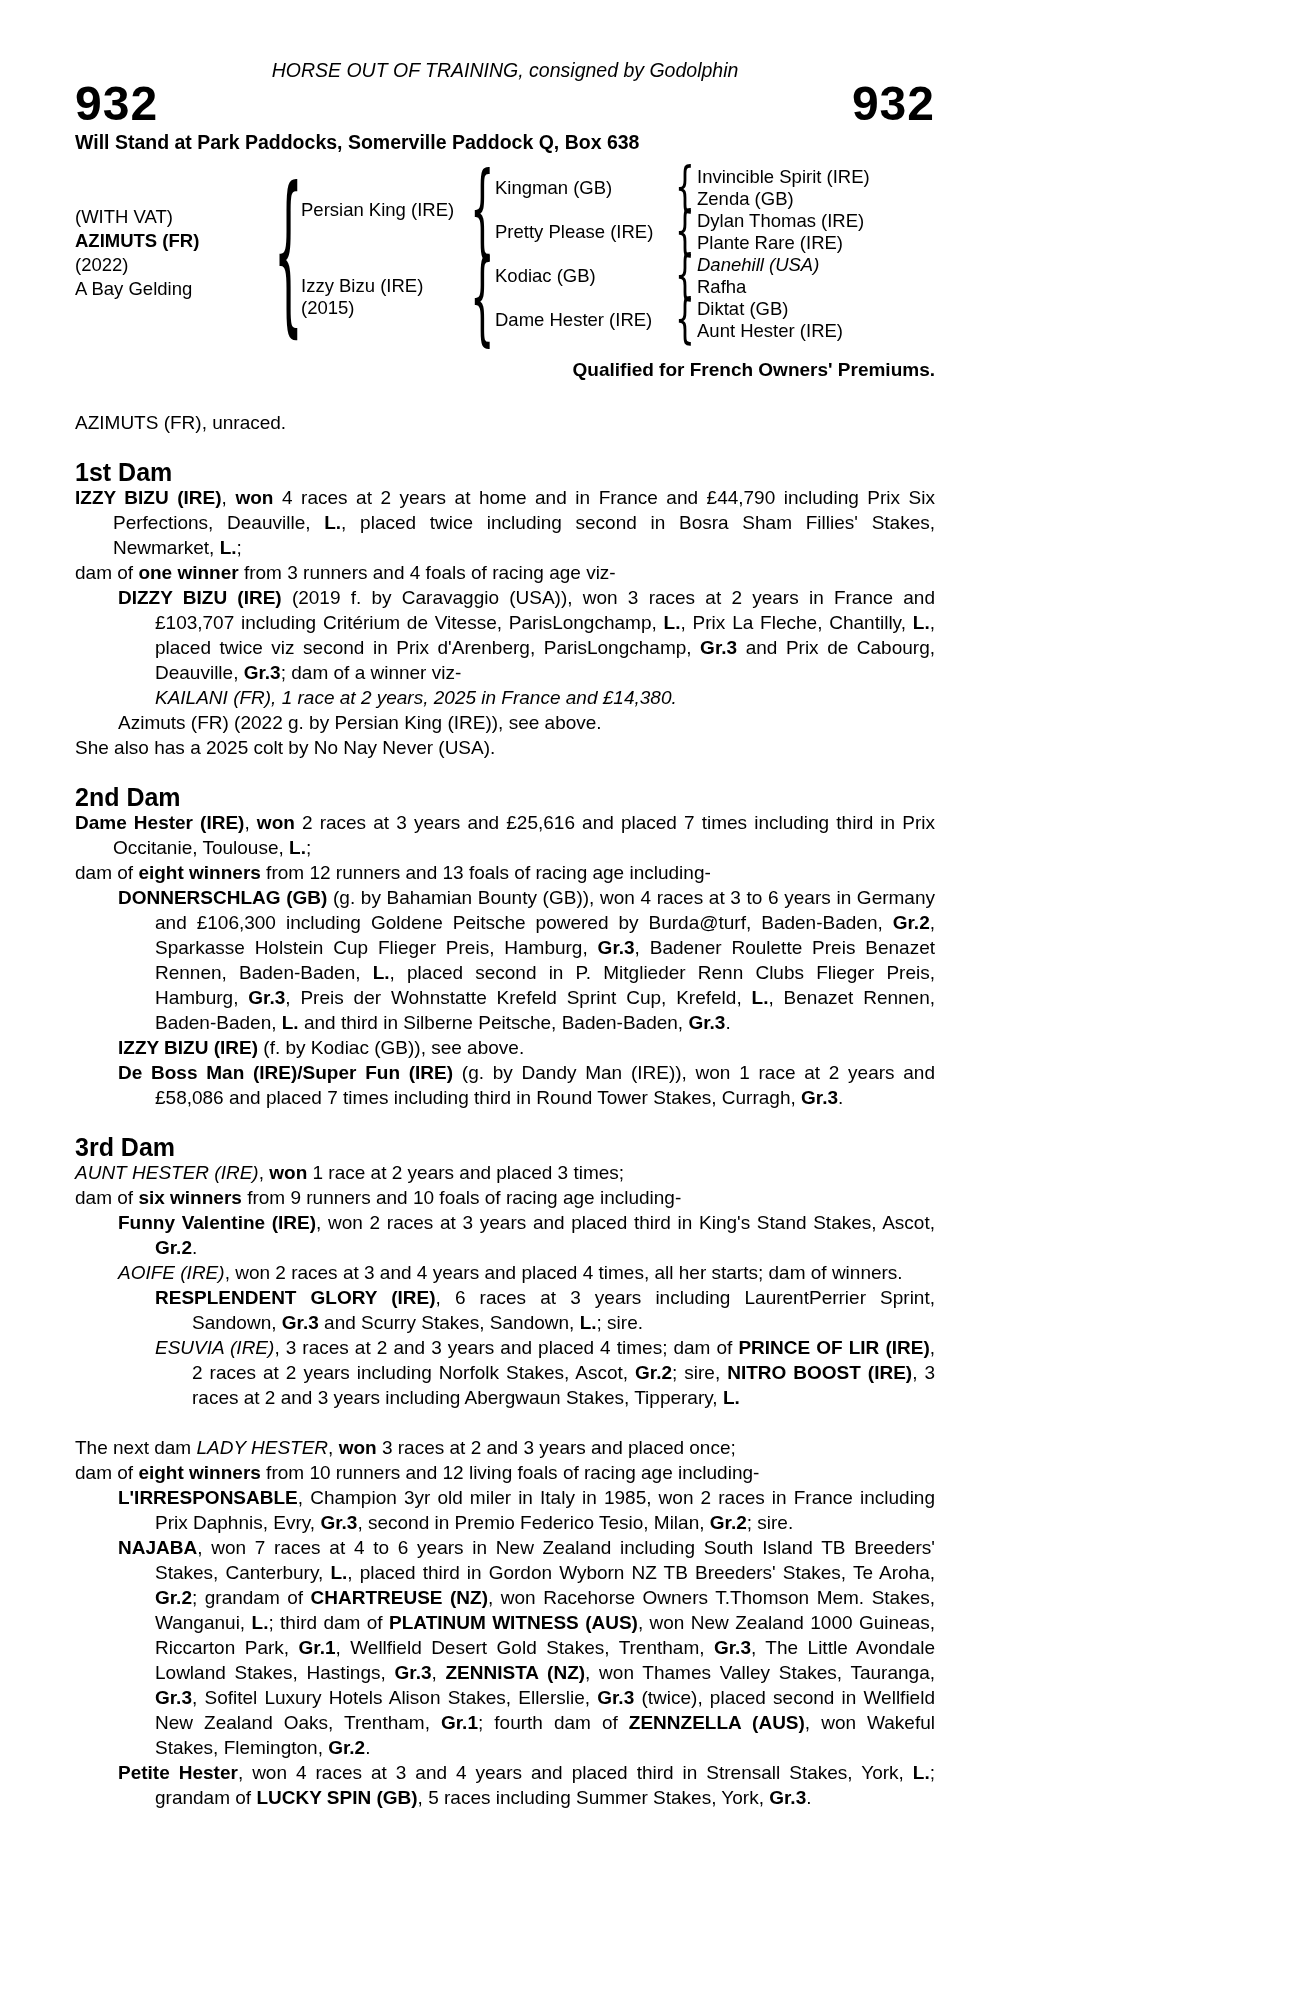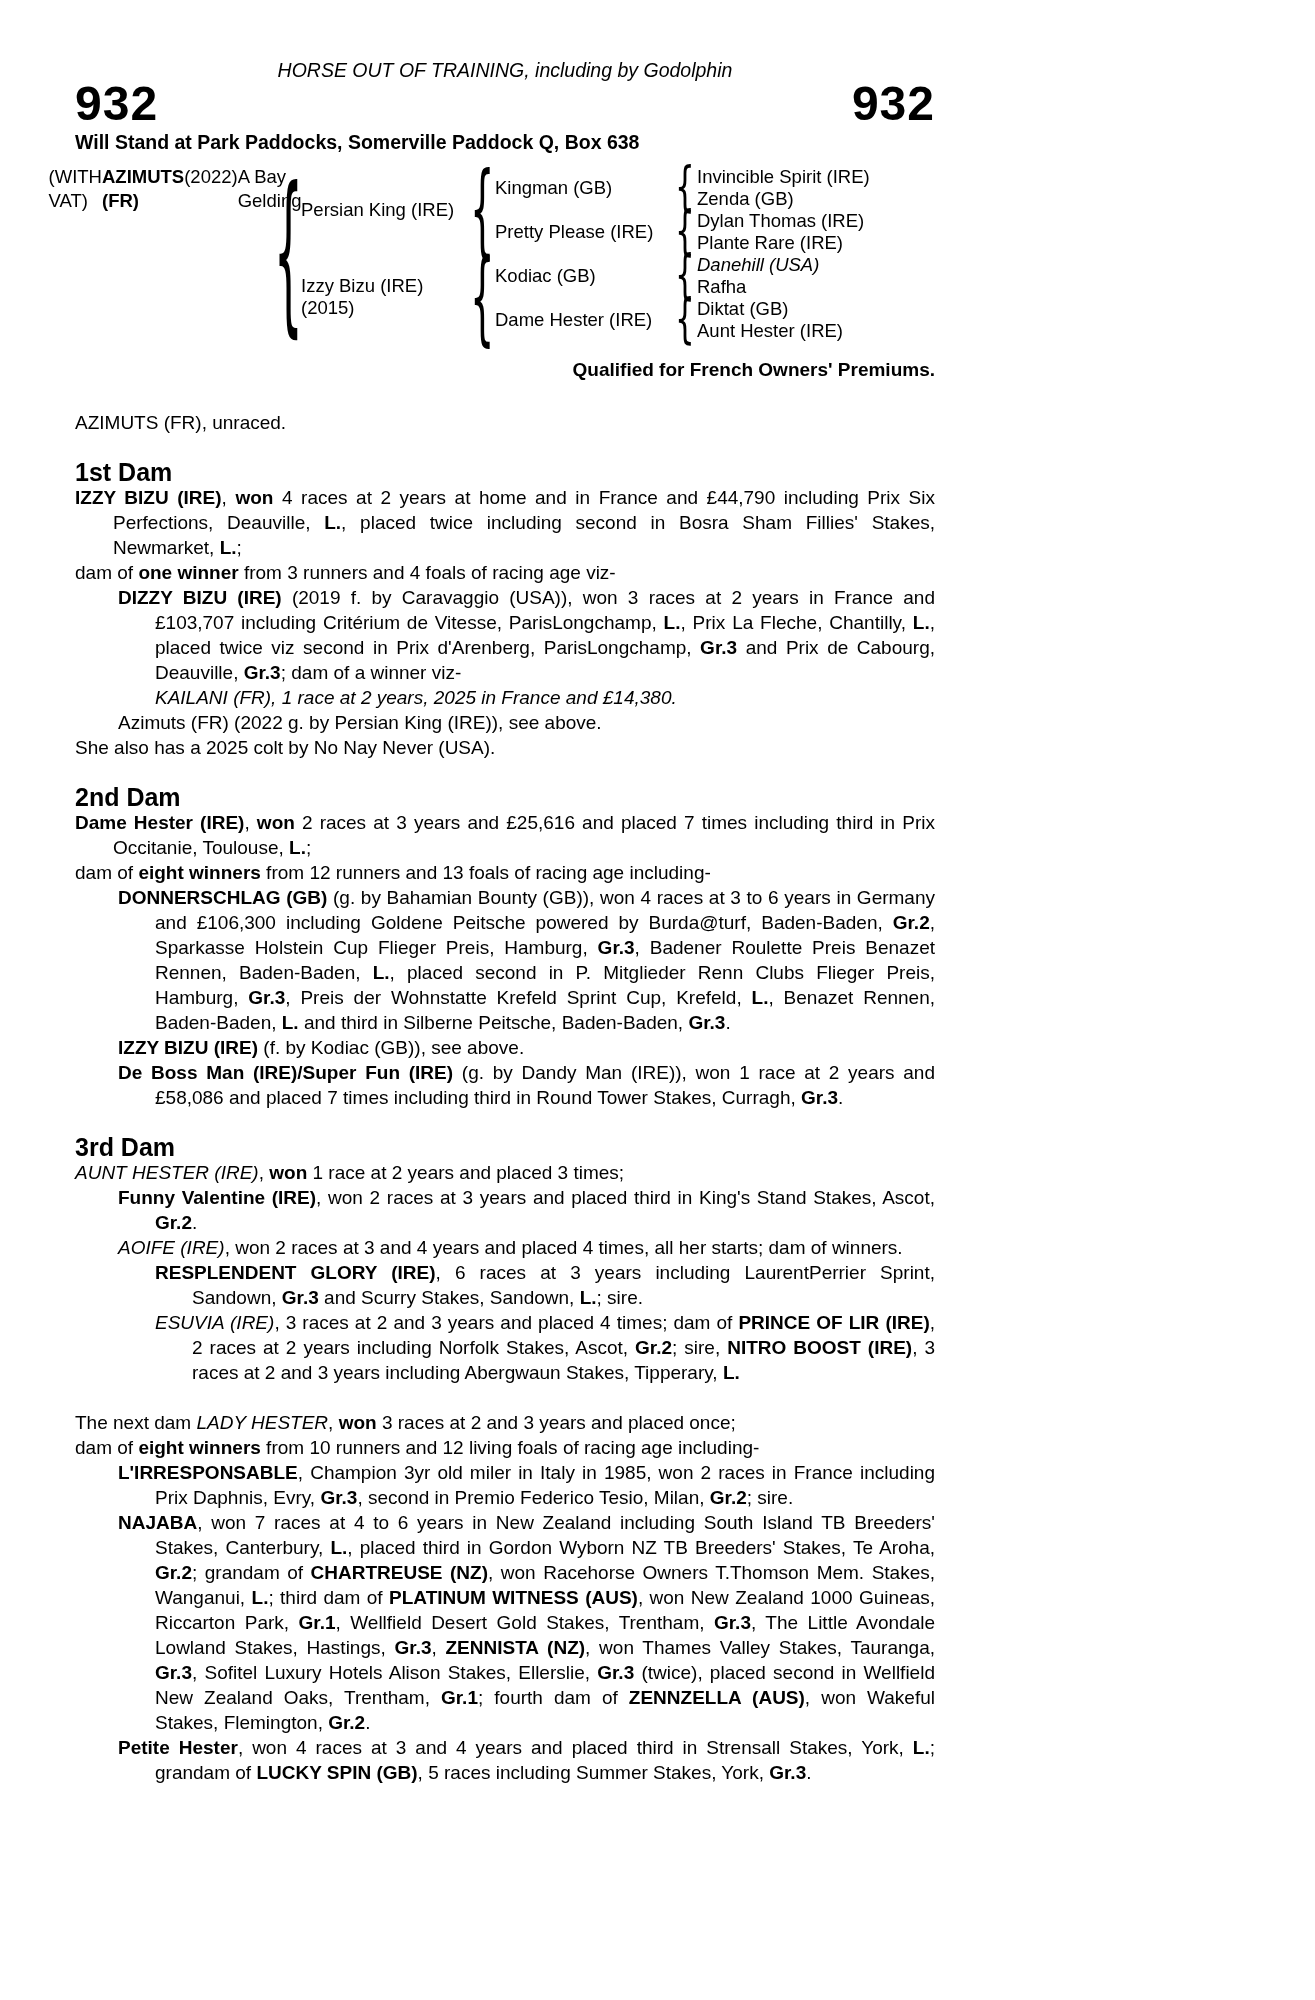--- a/index.html
+++ b/index.html
@@ -54,21 +54,21 @@
   .pedigree {
     display: grid;
     grid-template-columns: 200px 26px 168px 26px 178px 24px 1fr;
     grid-template-rows: repeat(8, 22px);
     margin: 10px 0 4px 0;
     font-size: 18.5px;
   }
   .pedigree .nm { white-space: nowrap; }
   .ped-left {
     grid-column: 1; grid-row: 1 / 9;
-    display: flex; flex-direction: row; justify-content: center;
+    display: flex; flex-direction: column; justify-content: center;
     line-height: 24px;
   }
   .g1s { grid-column: 3; grid-row: 1 / 5; display: flex; align-items: center; }
   .g1d { grid-column: 3; grid-row: 5 / 9; display: flex; flex-direction: column; justify-content: center; line-height: 22px; }
   .g2 { grid-column: 5; display: flex; align-items: center; }
   .g2.rA { grid-row: 1 / 3; } .g2.rB { grid-row: 3 / 5; text-align: center; }
   .g2.rC { grid-row: 5 / 7; } .g2.rD { grid-row: 7 / 9; }
   .g3 { grid-column: 7; display: flex; align-items: center; }
   .g3.r1 { grid-row: 1; } .g3.r2 { grid-row: 2; } .g3.r3 { grid-row: 3; } .g3.r4 { grid-row: 4; }
   .g3.r5 { grid-row: 5; font-style: italic; } .g3.r6 { grid-row: 6; } .g3.r7 { grid-row: 7; } .g3.r8 { grid-row: 8; }
@@ -110,21 +110,21 @@
   p.ind0 { padding-left: 38px; text-indent: -38px; }
   p.ind1 { padding-left: 80px; text-indent: -37px; }
   p.ind2 { padding-left: 117px; text-indent: -37px; }
 </style>
 </head>
 <body>
 
 <div class="page">
   <div class="content">
 
-    <div class="consign">HORSE OUT OF TRAINING, including by Godolphin</div>
+    <div class="consign">HORSE OUT OF TRAINING, consigned by Godolphin</div>
 
     <div class="lot-row">
       <span class="lot">932</span>
       <span class="lot">932</span>
     </div>
 
     <div class="stand">Will Stand at Park Paddocks, Somerville Paddock Q, Box 638</div>
 
     <div class="pedigree">
       <div class="ped-left">
@@ -203,20 +203,21 @@
           <p class="ind1"><span class="b">DONNERSCHLAG (GB)</span><span> (g. by Bahamian Bounty (GB)), won 4 races at 3 to 6 years in Germany and £106,300 including Goldene Peitsche powered by Burda@turf, Baden-Baden, </span><span class="b">Gr.2</span><span>, Sparkasse Holstein Cup Flieger Preis, Hamburg, </span><span class="b">Gr.3</span><span>, Badener Roulette Preis Benazet Rennen, Baden-Baden, </span><span class="b">L.</span><span>, placed second in P. Mitglieder Renn Clubs Flieger Preis, Hamburg, </span><span class="b">Gr.3</span><span>, Preis der Wohnstatte Krefeld Sprint Cup, Krefeld, </span><span class="b">L.</span><span>, Benazet Rennen, Baden-Baden, </span><span class="b">L.</span><span> and third in Silberne Peitsche, Baden-Baden, </span><span class="b">Gr.3</span><span>.</span></p>
           <p class="ind1"><span class="b">IZZY BIZU (IRE)</span><span> (f. by Kodiac (GB)), see above.</span></p>
           <p class="ind1"><span class="b">De Boss Man (IRE)/Super Fun (IRE)</span><span> (g. by Dandy Man (IRE)), won 1 race at 2 years and £58,086 and placed 7 times including third in Round Tower Stakes, Curragh, </span><span class="b">Gr.3</span><span>.</span></p>
         </div>
     </section>
 
     <section>
       <h2 class="dam-h">3rd Dam</h2>
       <div class="paras">
           <p class="ind0"><span class="i">AUNT HESTER (IRE)</span><span>, </span><span class="b">won</span><span> 1 race at 2 years and placed 3 times;</span></p>
+          <p class="ind0"><span>dam of </span><span class="b">six winners</span><span> from 9 runners and 10 foals of racing age including-</span></p>
           <p class="ind1"><span class="b">Funny Valentine (IRE)</span><span>, won 2 races at 3 years and placed third in King's Stand Stakes, Ascot, </span><span class="b">Gr.2</span><span>.</span></p>
           <p class="ind1"><span class="i">AOIFE (IRE)</span><span>, won 2 races at 3 and 4 years and placed 4 times, all her starts; dam of winners.</span></p>
           <p class="ind2"><span class="b">RESPLENDENT GLORY (IRE)</span><span>, 6 races at 3 years including LaurentPerrier Sprint, Sandown, </span><span class="b">Gr.3</span><span> and Scurry Stakes, Sandown, </span><span class="b">L.</span><span>; sire.</span></p>
           <p class="ind2"><span class="i">ESUVIA (IRE)</span><span>, 3 races at 2 and 3 years and placed 4 times; dam of </span><span class="b">PRINCE OF LIR (IRE)</span><span>, 2 races at 2 years including Norfolk Stakes, Ascot, </span><span class="b">Gr.2</span><span>; sire, </span><span class="b">NITRO BOOST (IRE)</span><span>, 3 races at 2 and 3 years including Abergwaun Stakes, Tipperary, </span><span class="b">L.</span></p>
         </div>
     </section>
 
     <section class="next-dam">
       <div class="paras">
           <p class="ind0"><span>The next dam </span><span class="i">LADY HESTER</span><span>, </span><span class="b">won</span><span> 3 races at 2 and 3 years and placed once;</span></p>

